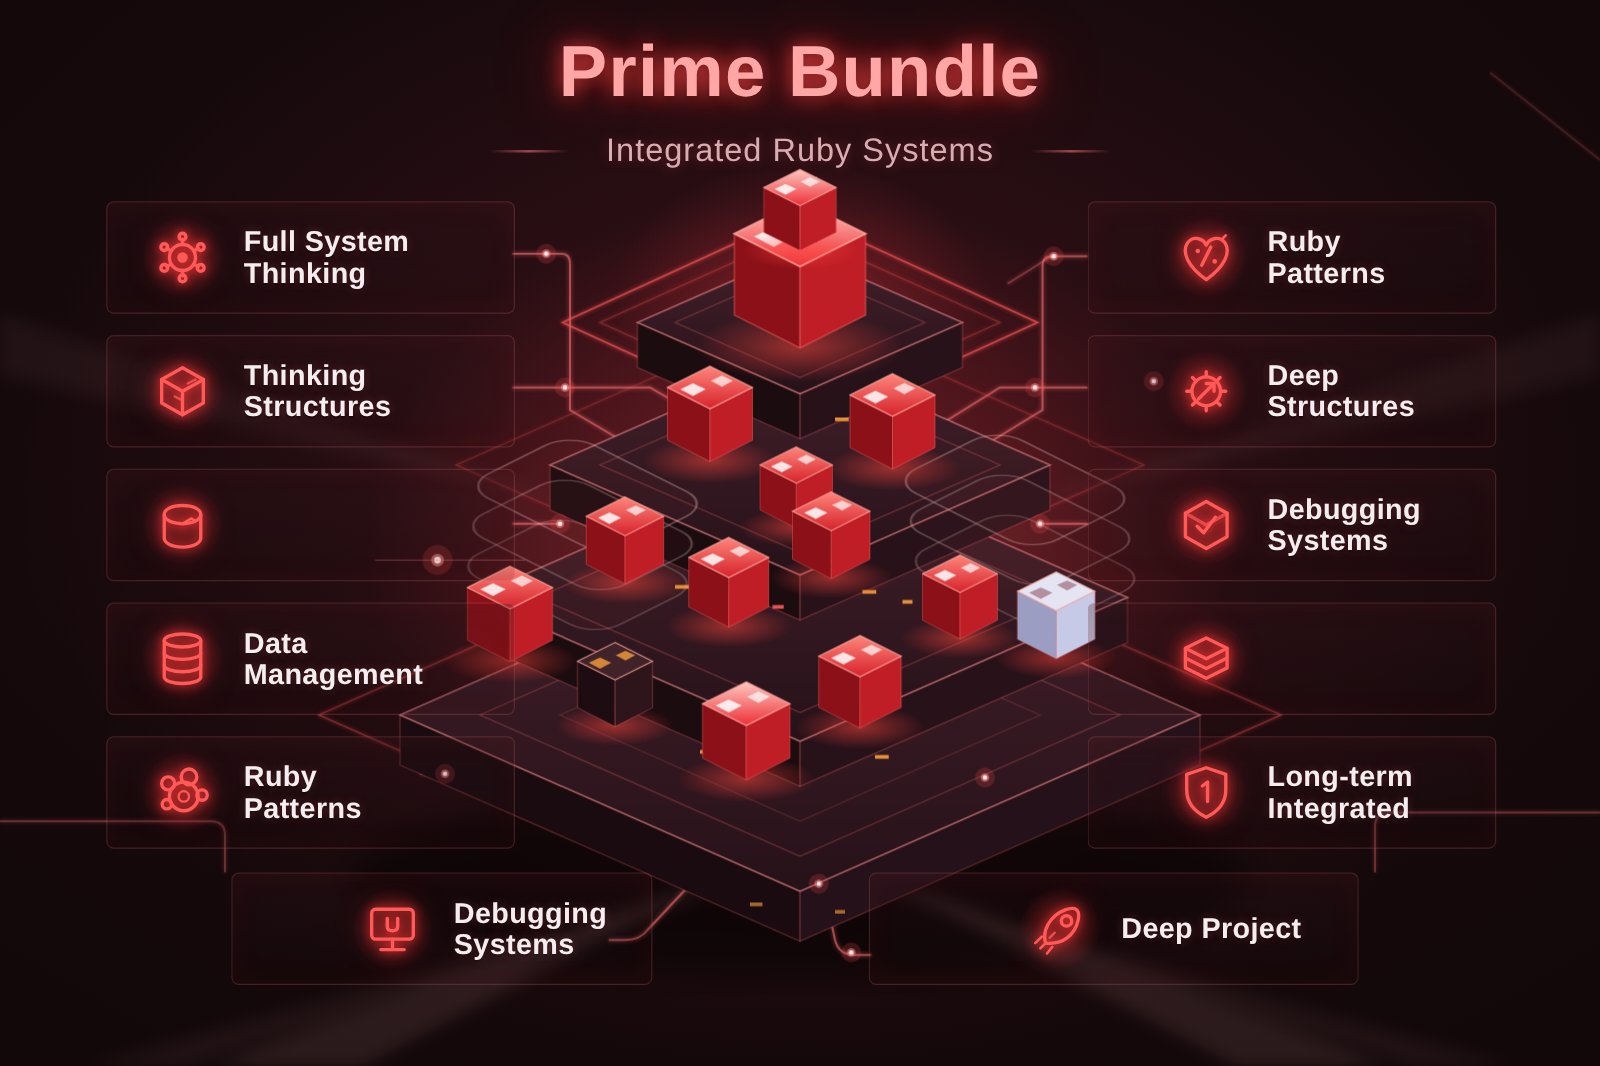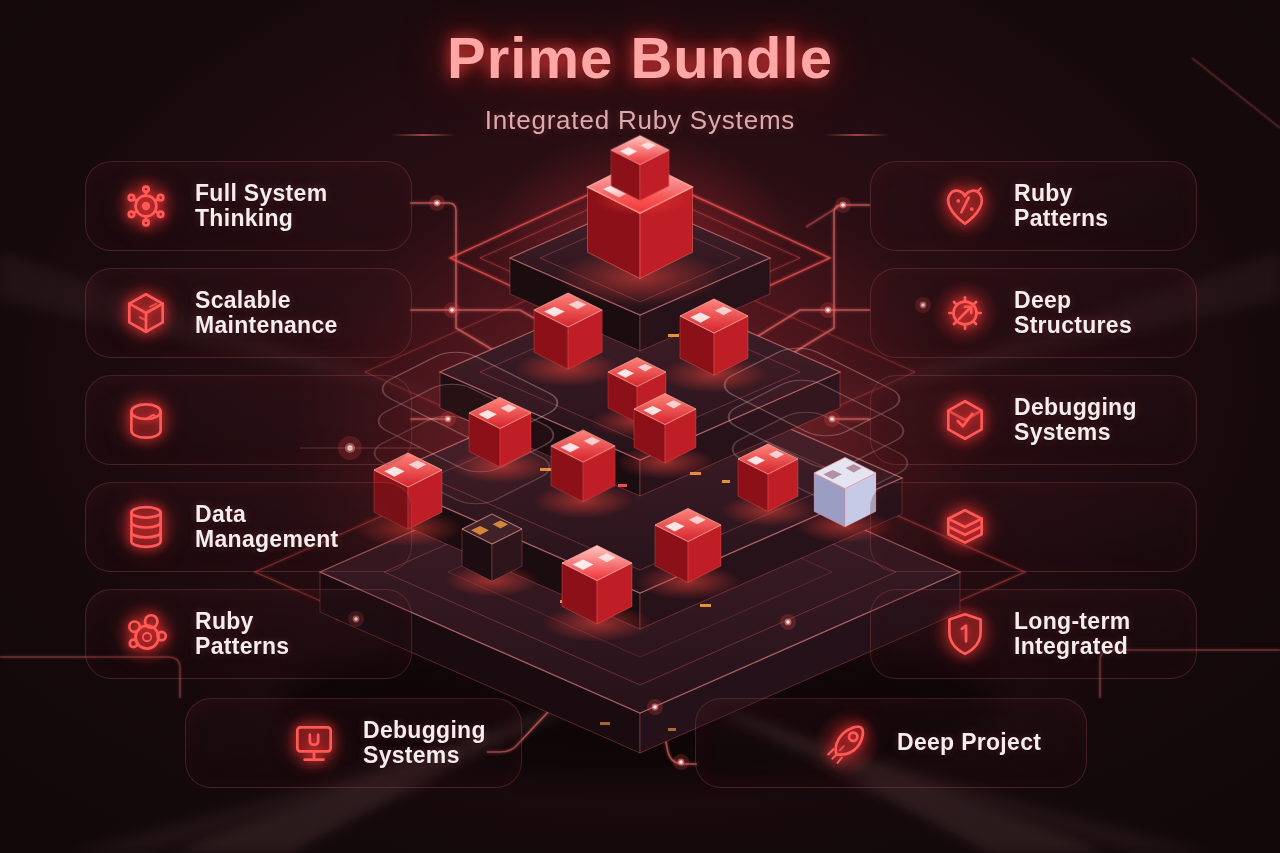--- a/index.html
+++ b/index.html
@@ -12,31 +12,31 @@
       #110708;
   }
   
   #scene{position:absolute;inset:0;z-index:1;}
   
   .header{position:absolute;top:24px;left:0;width:100%;text-align:center;z-index:3;}
   .title{
     font-size:58px;font-weight:800;letter-spacing:1px;color:#ffa6a6;margin:0;
     text-shadow:0 0 16px rgba(255,70,70,.9),0 0 46px rgba(255,35,35,.55),0 2px 5px rgba(0,0,0,.6);
   }
-  .subtitle-row{margin-top:14px;display:flex;align-items:flex-end;justify-content:center;gap:30px;}
+  .subtitle-row{margin-top:14px;display:flex;align-items:center;justify-content:center;gap:30px;}
   .subtitle{
     font-size:26px;font-weight:500;color:#d9acb1;letter-spacing:.8px;
     text-shadow:0 0 10px rgba(255,80,80,.35);
   }
   .subtitle-dash{width:64px;height:2px;border-radius:2px;
     background:linear-gradient(90deg,rgba(255,110,110,0),rgba(255,120,120,.55),rgba(255,110,110,0));}
   
   .feature-card{
     position:absolute;height:88px;z-index:2;display:flex;align-items:center;
-    border:1px solid rgba(255,140,140,.18);border-radius:26px;
+    border:1px solid rgba(255,140,140,.18);border-radius:6px;
     background:linear-gradient(180deg, rgba(52,23,30,.26), rgba(26,12,16,.10));
     box-shadow:inset 0 0 26px rgba(255,60,60,.05);
   }
   .feature-card.left{left:85px;width:325px;}
   .feature-card.right{left:870px;width:325px;}
   .icon-wrap{
     width:64px;height:64px;flex:0 0 64px;display:grid;place-items:center;
     background:radial-gradient(circle, rgba(255,58,58,.34) 0%, rgba(255,58,58,.13) 46%, rgba(255,58,58,0) 72%);
     border-radius:50%;
   }
@@ -273,21 +273,21 @@
 </div>
 
 <div class="feature-card left" style="top:268px">
   <div class="icon-wrap" style="margin-left:28px">
     <svg class="nicon" viewBox="0 0 48 48">
       <path d="M24,6 L40,15 V33 L24,42 L8,33 V15 Z"></path>
       <path d="M8,15 L24,24 L40,15 M24,24 V42"></path>
       <path d="M18,28 l6,3 M28,18 l6,-3" stroke-width="1.8" opacity=".8"></path>
     </svg>
   </div>
-  <div class="feature-label">Scalable Maintenance</div>
+  <div class="feature-label">Thinking Structures</div>
 </div>
 
 <div class="feature-card left" style="top:375px">
   <div class="icon-wrap" style="margin-left:28px">
     <svg class="nicon" viewBox="0 0 48 48">
       <path d="M10,16 C10,12 16,9 24,9 C32,9 38,12 38,16 V34 C38,38 32,41 24,41 C16,41 10,38 10,34 Z"></path>
       <path d="M10,16 C10,20 16,23 24,23 C32,23 38,20 38,16"></path>
       <path d="M24,23 L31,19 L34,21" stroke-width="2"></path>
     </svg>
   </div>

